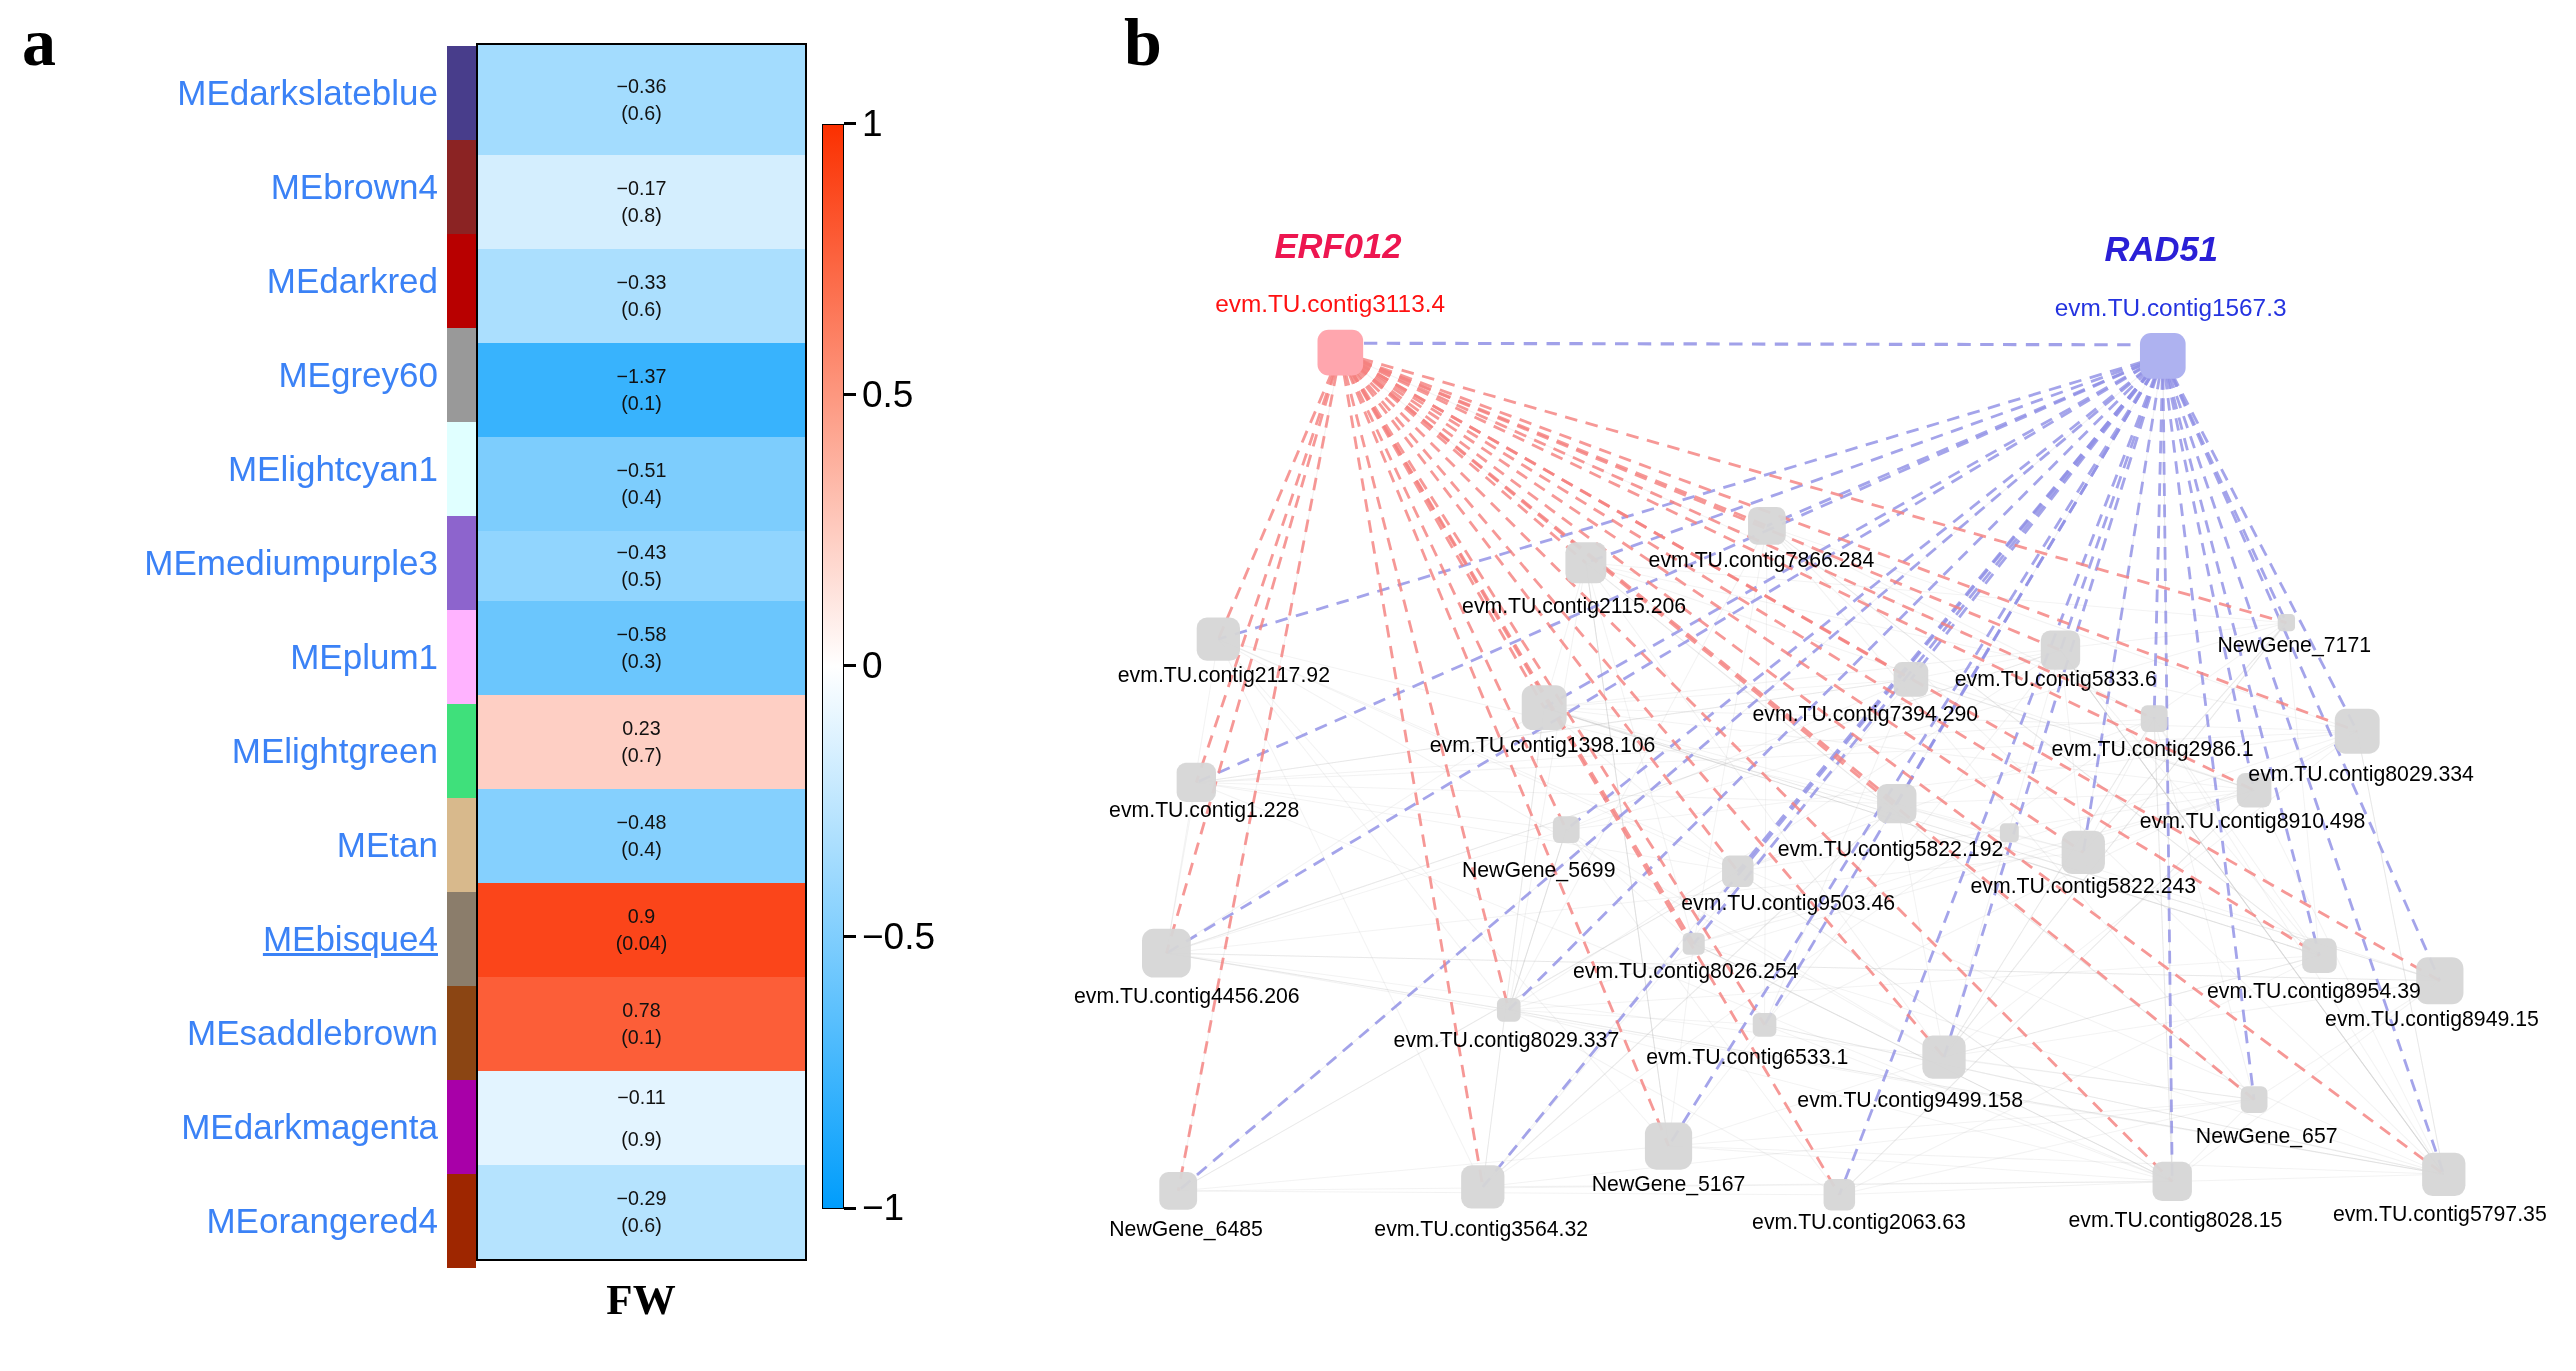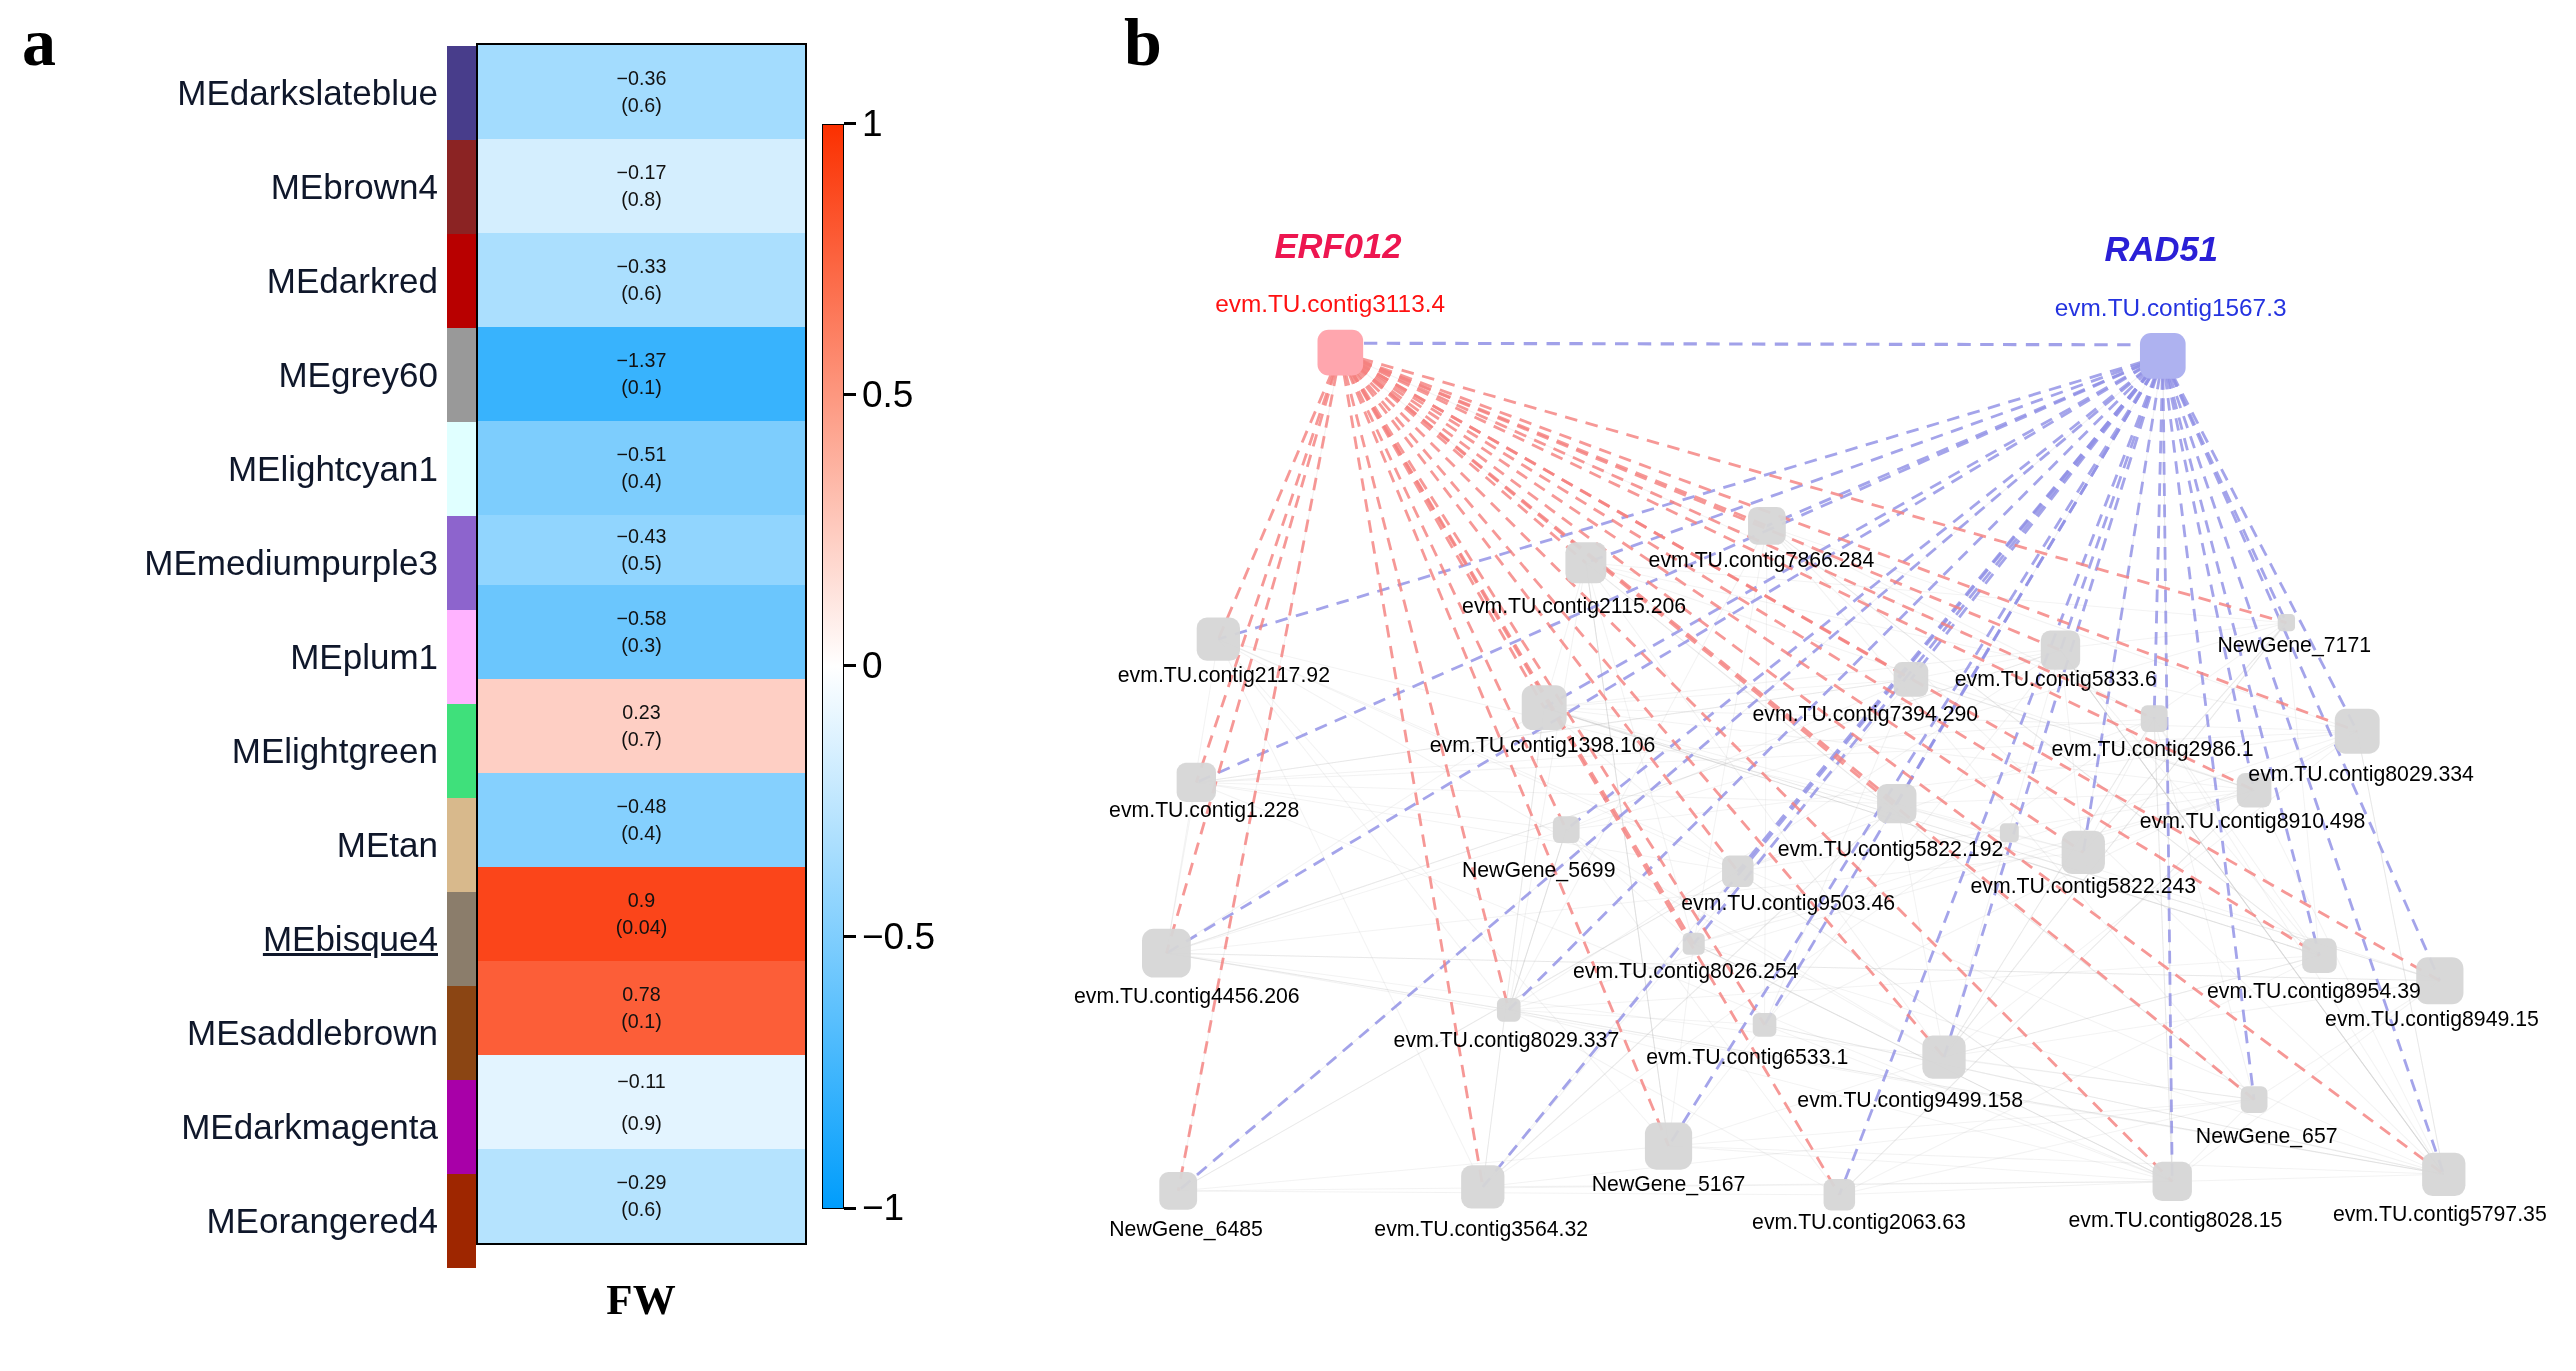--- a/index.html
+++ b/index.html
@@ -3,21 +3,21 @@
 <meta charset="utf-8">
 <style>
   html,body{margin:0;padding:0;background:#fff;}
   .page{position:relative;width:2576px;height:1372px;background:#fff;overflow:hidden;
         font-family:"Liberation Sans",sans-serif;}
   .panel-letter{position:absolute;font-family:"Liberation Serif",serif;font-weight:bold;
         font-size:68px;color:#000;line-height:1;}
   
   #row-labels{position:absolute;left:0;top:46px;width:438px;}
   #row-labels .mlab{display:flex;align-items:center;justify-content:flex-end;
-        font-size:35px;color:#0f172a;}
+        font-size:35px;color:#3b82f6;}
   #color-strip{position:absolute;left:447px;top:46px;width:29px;}
   #cell-col{position:absolute;left:476px;top:43px;width:331px;border:2.4px solid #000;
         box-sizing:border-box;}
   .hm-cell{display:flex;flex-direction:column;align-items:center;justify-content:center;
         font-size:19.7px;color:#111;line-height:27px;}
   #colorbar{position:absolute;left:822px;top:124px;width:22px;height:1085px;
         border:1.6px solid #000;box-sizing:border-box;}
   .cb-tick{position:absolute;width:11.8px;height:3.1px;background:#000;}
   .cb-lab{position:absolute;transform:translateY(-50%);font-size:37px;color:#000;}
   #trait-label{position:absolute;left:641px;top:1299px;transform:translate(-50%,-50%);
@@ -57,21 +57,21 @@
       <div style="height: 94px; background: rgb(141, 100, 205);"></div>
       <div style="height: 94px; background: rgb(255, 179, 255);"></div>
       <div style="height: 94px; background: rgb(63, 224, 123);"></div>
       <div style="height: 94px; background: rgb(216, 185, 140);"></div>
       <div style="height: 94px; background: rgb(139, 125, 107);"></div>
       <div style="height: 94px; background: rgb(139, 69, 19);"></div>
       <div style="height: 94px; background: rgb(168, 0, 168);"></div>
       <div style="height: 94px; background: rgb(158, 38, 0);"></div>
     </div>
   <div id="cell-col">
-      <div class="hm-cell" style="height: 94px; background: rgb(163, 220, 254);">
+      <div class="hm-cell" style="height: 110px; background: rgb(163, 220, 254);">
         <div>−0.36</div>
         <div>(0.6)</div>
       </div>
       <div class="hm-cell" style="height: 94px; background: rgb(212, 238, 254);">
         <div>−0.17</div>
         <div>(0.8)</div>
       </div>
       <div class="hm-cell" style="height: 94px; background: rgb(171, 223, 254);">
         <div>−0.33</div>
         <div>(0.6)</div>

